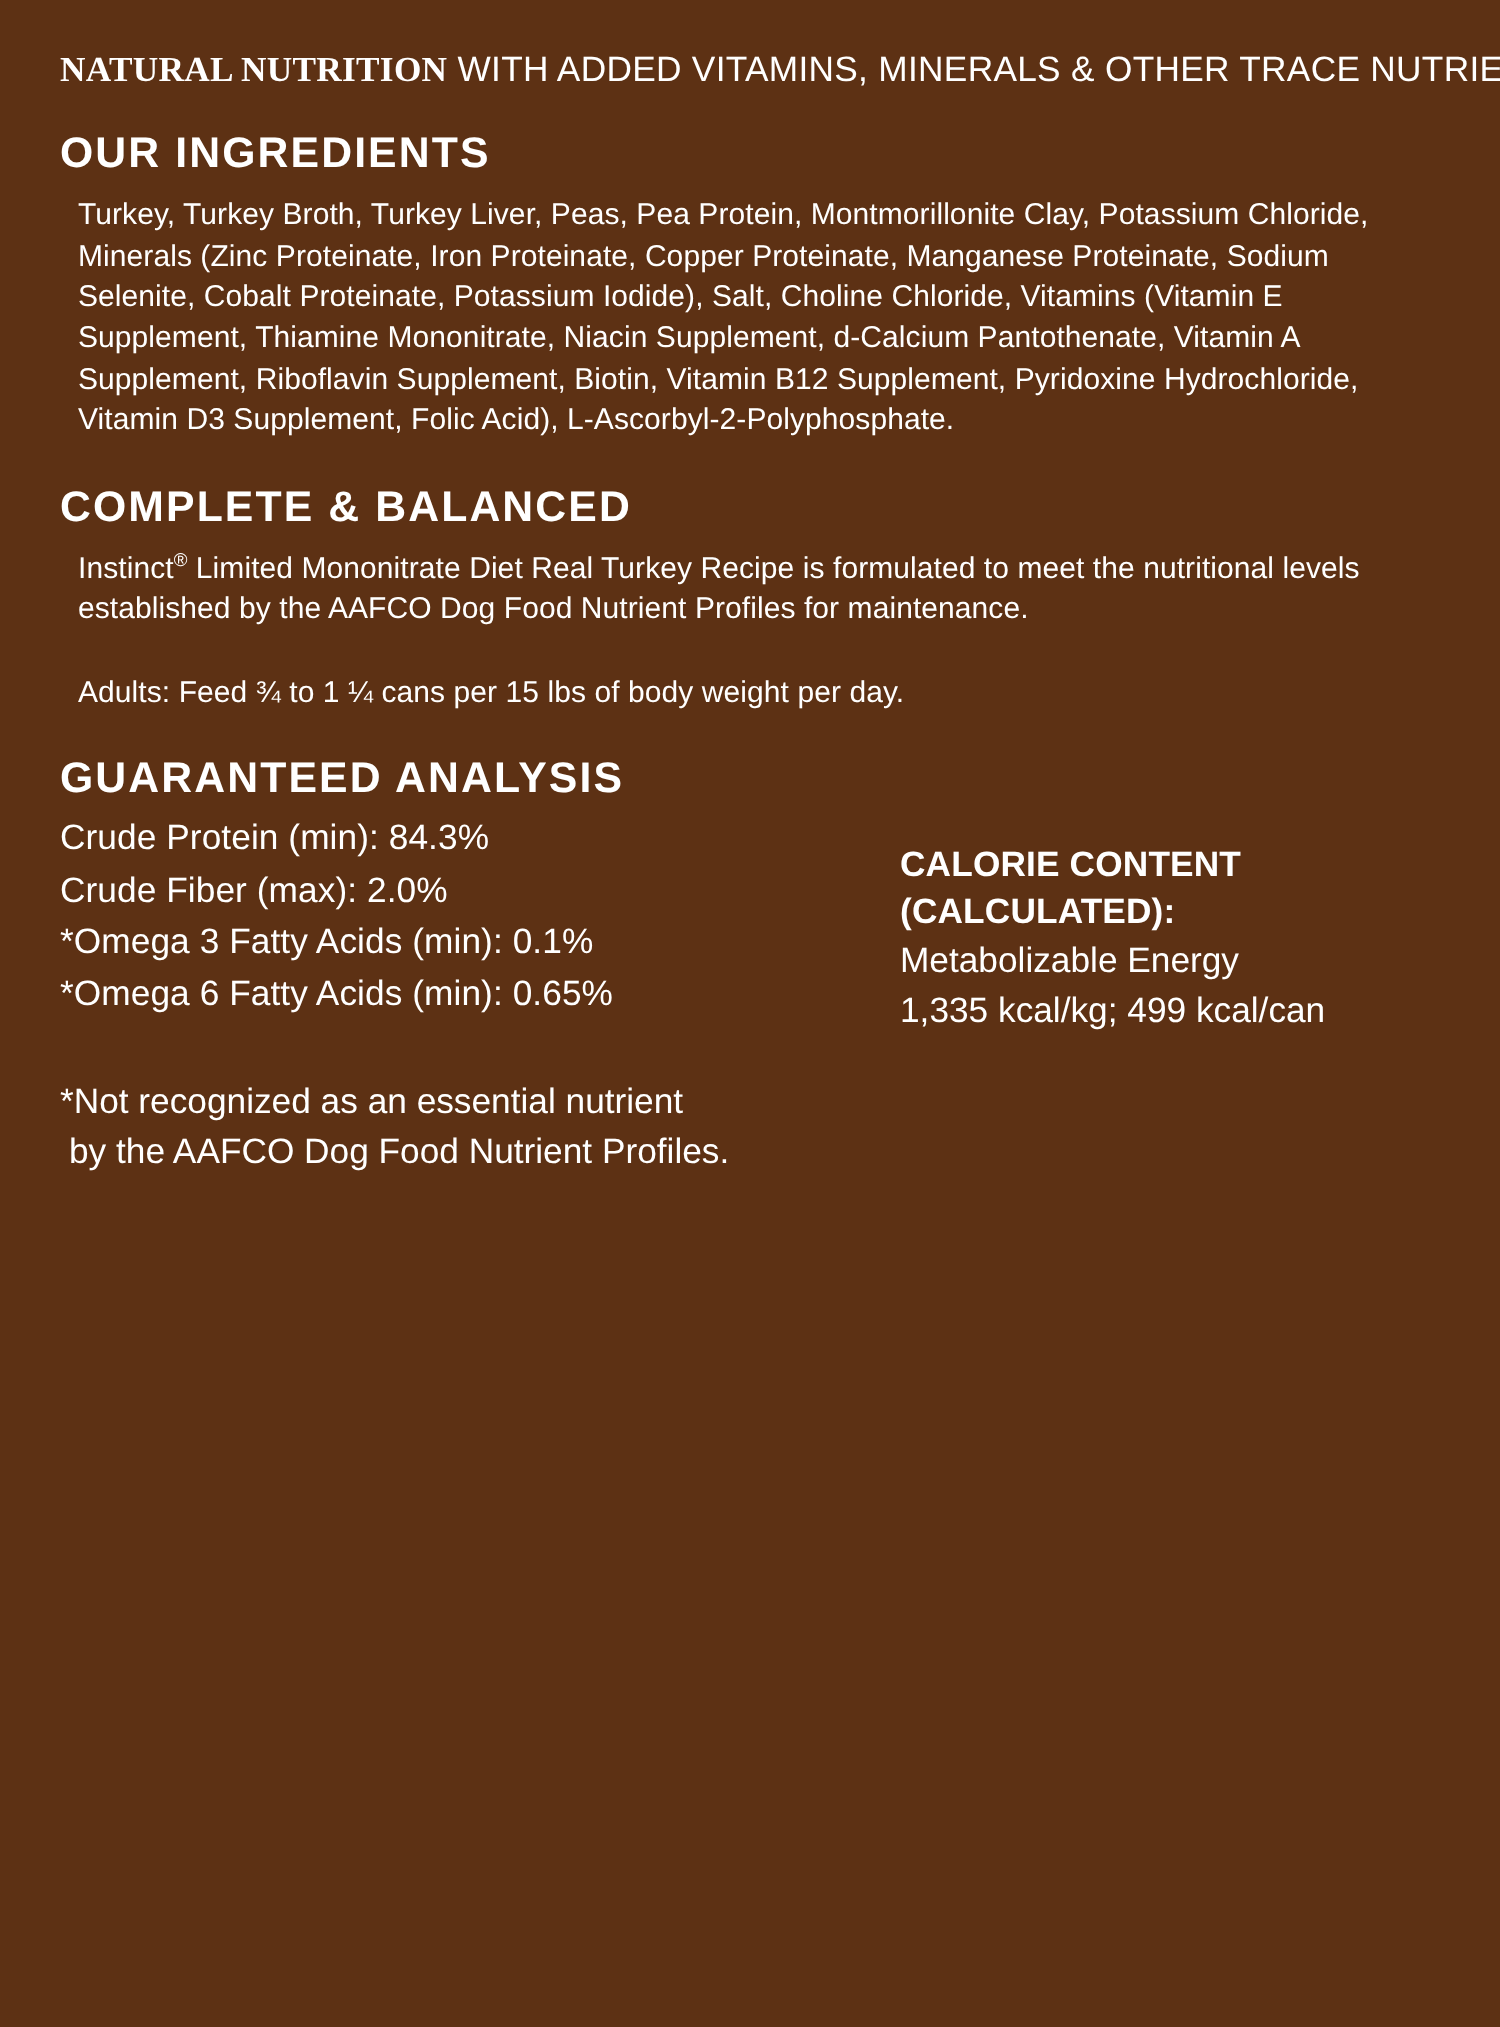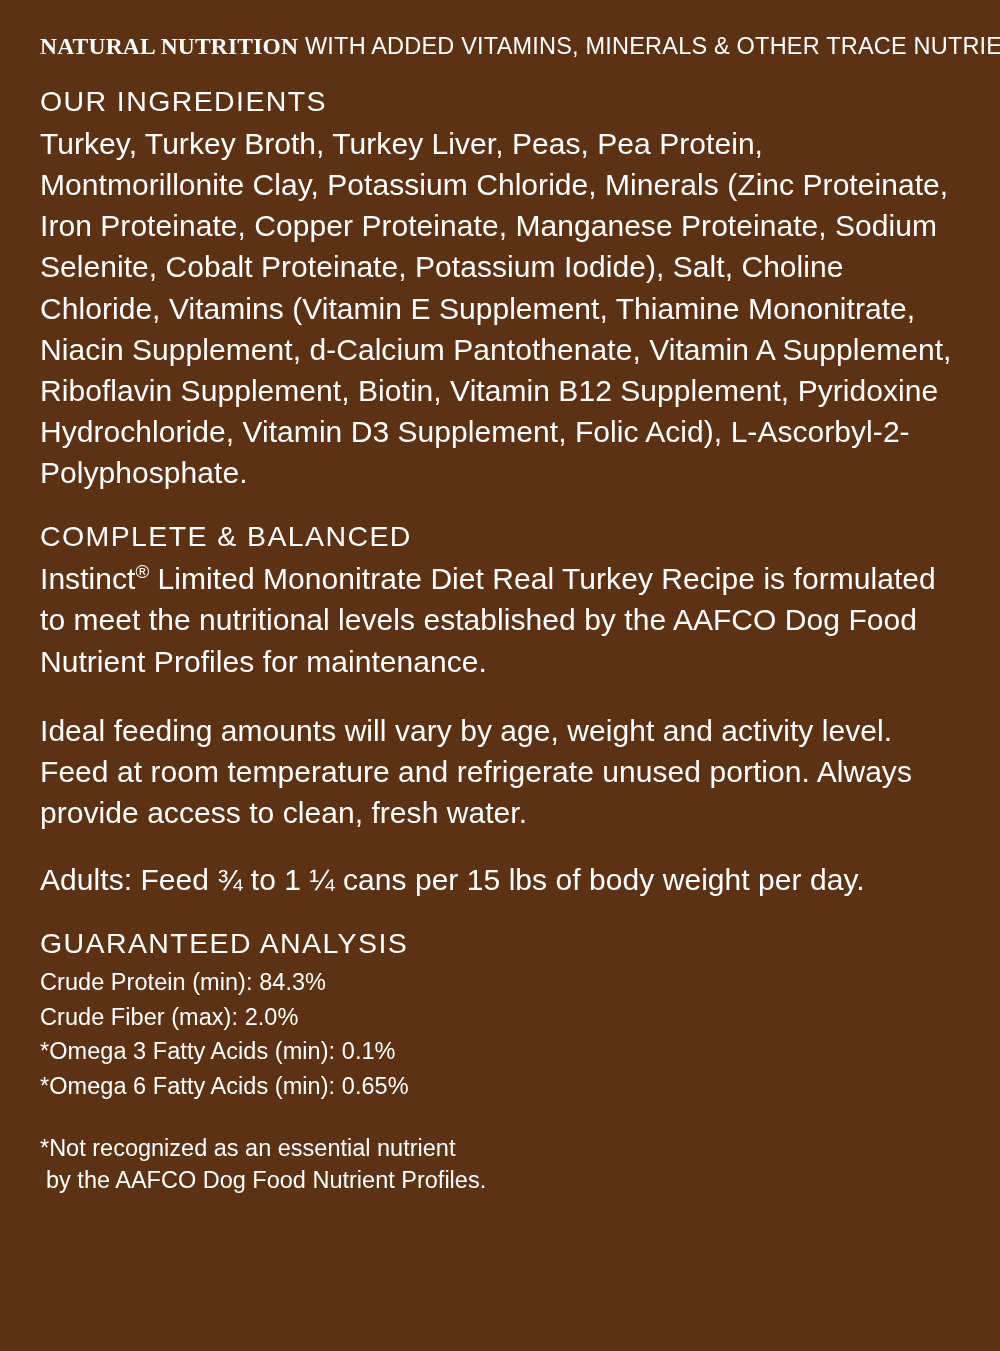--- a/index.html
+++ b/index.html
@@ -34,31 +34,31 @@
     font-weight: bold;
     font-family: Liberation Serif, serif;
   }
   .banner .light {
     font-weight: normal;
   }
 
   
   h2.section-title {
     font-size: 28.5px;
-    font-weight: normal;
+    font-weight: bold;
     letter-spacing: 1.4px;
     margin: 12px 0 6px 0;
     line-height: 1.1;
   }
 
   .body-text {
-    font-size: 30px;
+    font-size: 20px;
     line-height: 1.37;
     letter-spacing: 0.05px;
-    margin: 0;
+    margin: 12px;
   }
 
   .block {
     margin-bottom: 26px;
   }
 
   
   #ingredients-section .body-text {
     max-width: 935px;
   }
@@ -130,35 +130,39 @@
     <h2 class="section-title">OUR INGREDIENTS</h2>
     <p class="body-text">Turkey, Turkey Broth, Turkey Liver, Peas, Pea Protein, Montmorillonite Clay, Potassium Chloride, Minerals (Zinc Proteinate, Iron Proteinate, Copper Proteinate, Manganese Proteinate, Sodium Selenite, Cobalt Proteinate, Potassium Iodide), Salt, Choline Chloride, Vitamins (Vitamin E Supplement, Thiamine Mononitrate, Niacin Supplement, d-Calcium Pantothenate, Vitamin A Supplement, Riboflavin Supplement, Biotin, Vitamin B12 Supplement, Pyridoxine Hydrochloride, Vitamin D3 Supplement, Folic Acid), L-Ascorbyl-2-Polyphosphate.</p>
   </div>
 
   <div class="block" id="complete-section">
     <h2 class="section-title">COMPLETE &amp; BALANCED</h2>
     <p class="body-text"><span>Instinct</span><sup>®</sup><span> Limited Mononitrate Diet Real Turkey Recipe is formulated to meet the nutritional levels established by the AAFCO Dog Food Nutrient Profiles for maintenance.</span></p>
   </div>
 
   <div class="block" id="feeding-section">
-    <p class="body-text">Ideal feeding amounts will vary by age, weight and activity level. Feed at room temperature and refrigerate unused portion. Always provide access to clean, fresh water.</p>
     <p class="body-text feeding-adults">Adults: Feed ¾ to 1 ¼ cans per 15 lbs of body weight per day.</p>
   </div>
 
   <div class="block" id="analysis-section">
     <h2 class="section-title">GUARANTEED ANALYSIS</h2>
     <div class="analysis-columns">
 
       <div class="analysis-left">
         <div class="analysis-line">Crude Protein (min): 84.3%</div>
         <div class="analysis-line">Crude Fiber (max): 2.0%</div>
         <div class="analysis-line">*Omega 3 Fatty Acids (min): 0.1%</div>
         <div class="analysis-line">*Omega 6 Fatty Acids (min): 0.65%</div>
       </div>
 
+      <div class="analysis-right">
+        <div class="calorie-title">CALORIE CONTENT (CALCULATED):</div>
+        <div class="calorie-line">Metabolizable Energy</div>
+        <div class="calorie-line">1,335 kcal/kg; 499 kcal/can</div>
+      </div>
 
     </div>
 
     <div class="footnote">
       <span>*Not recognized as an essential nutrient</span>
       <span class="indent">by the AAFCO Dog Food Nutrient Profiles.</span>
     </div>
   </div>
 
 </div>

